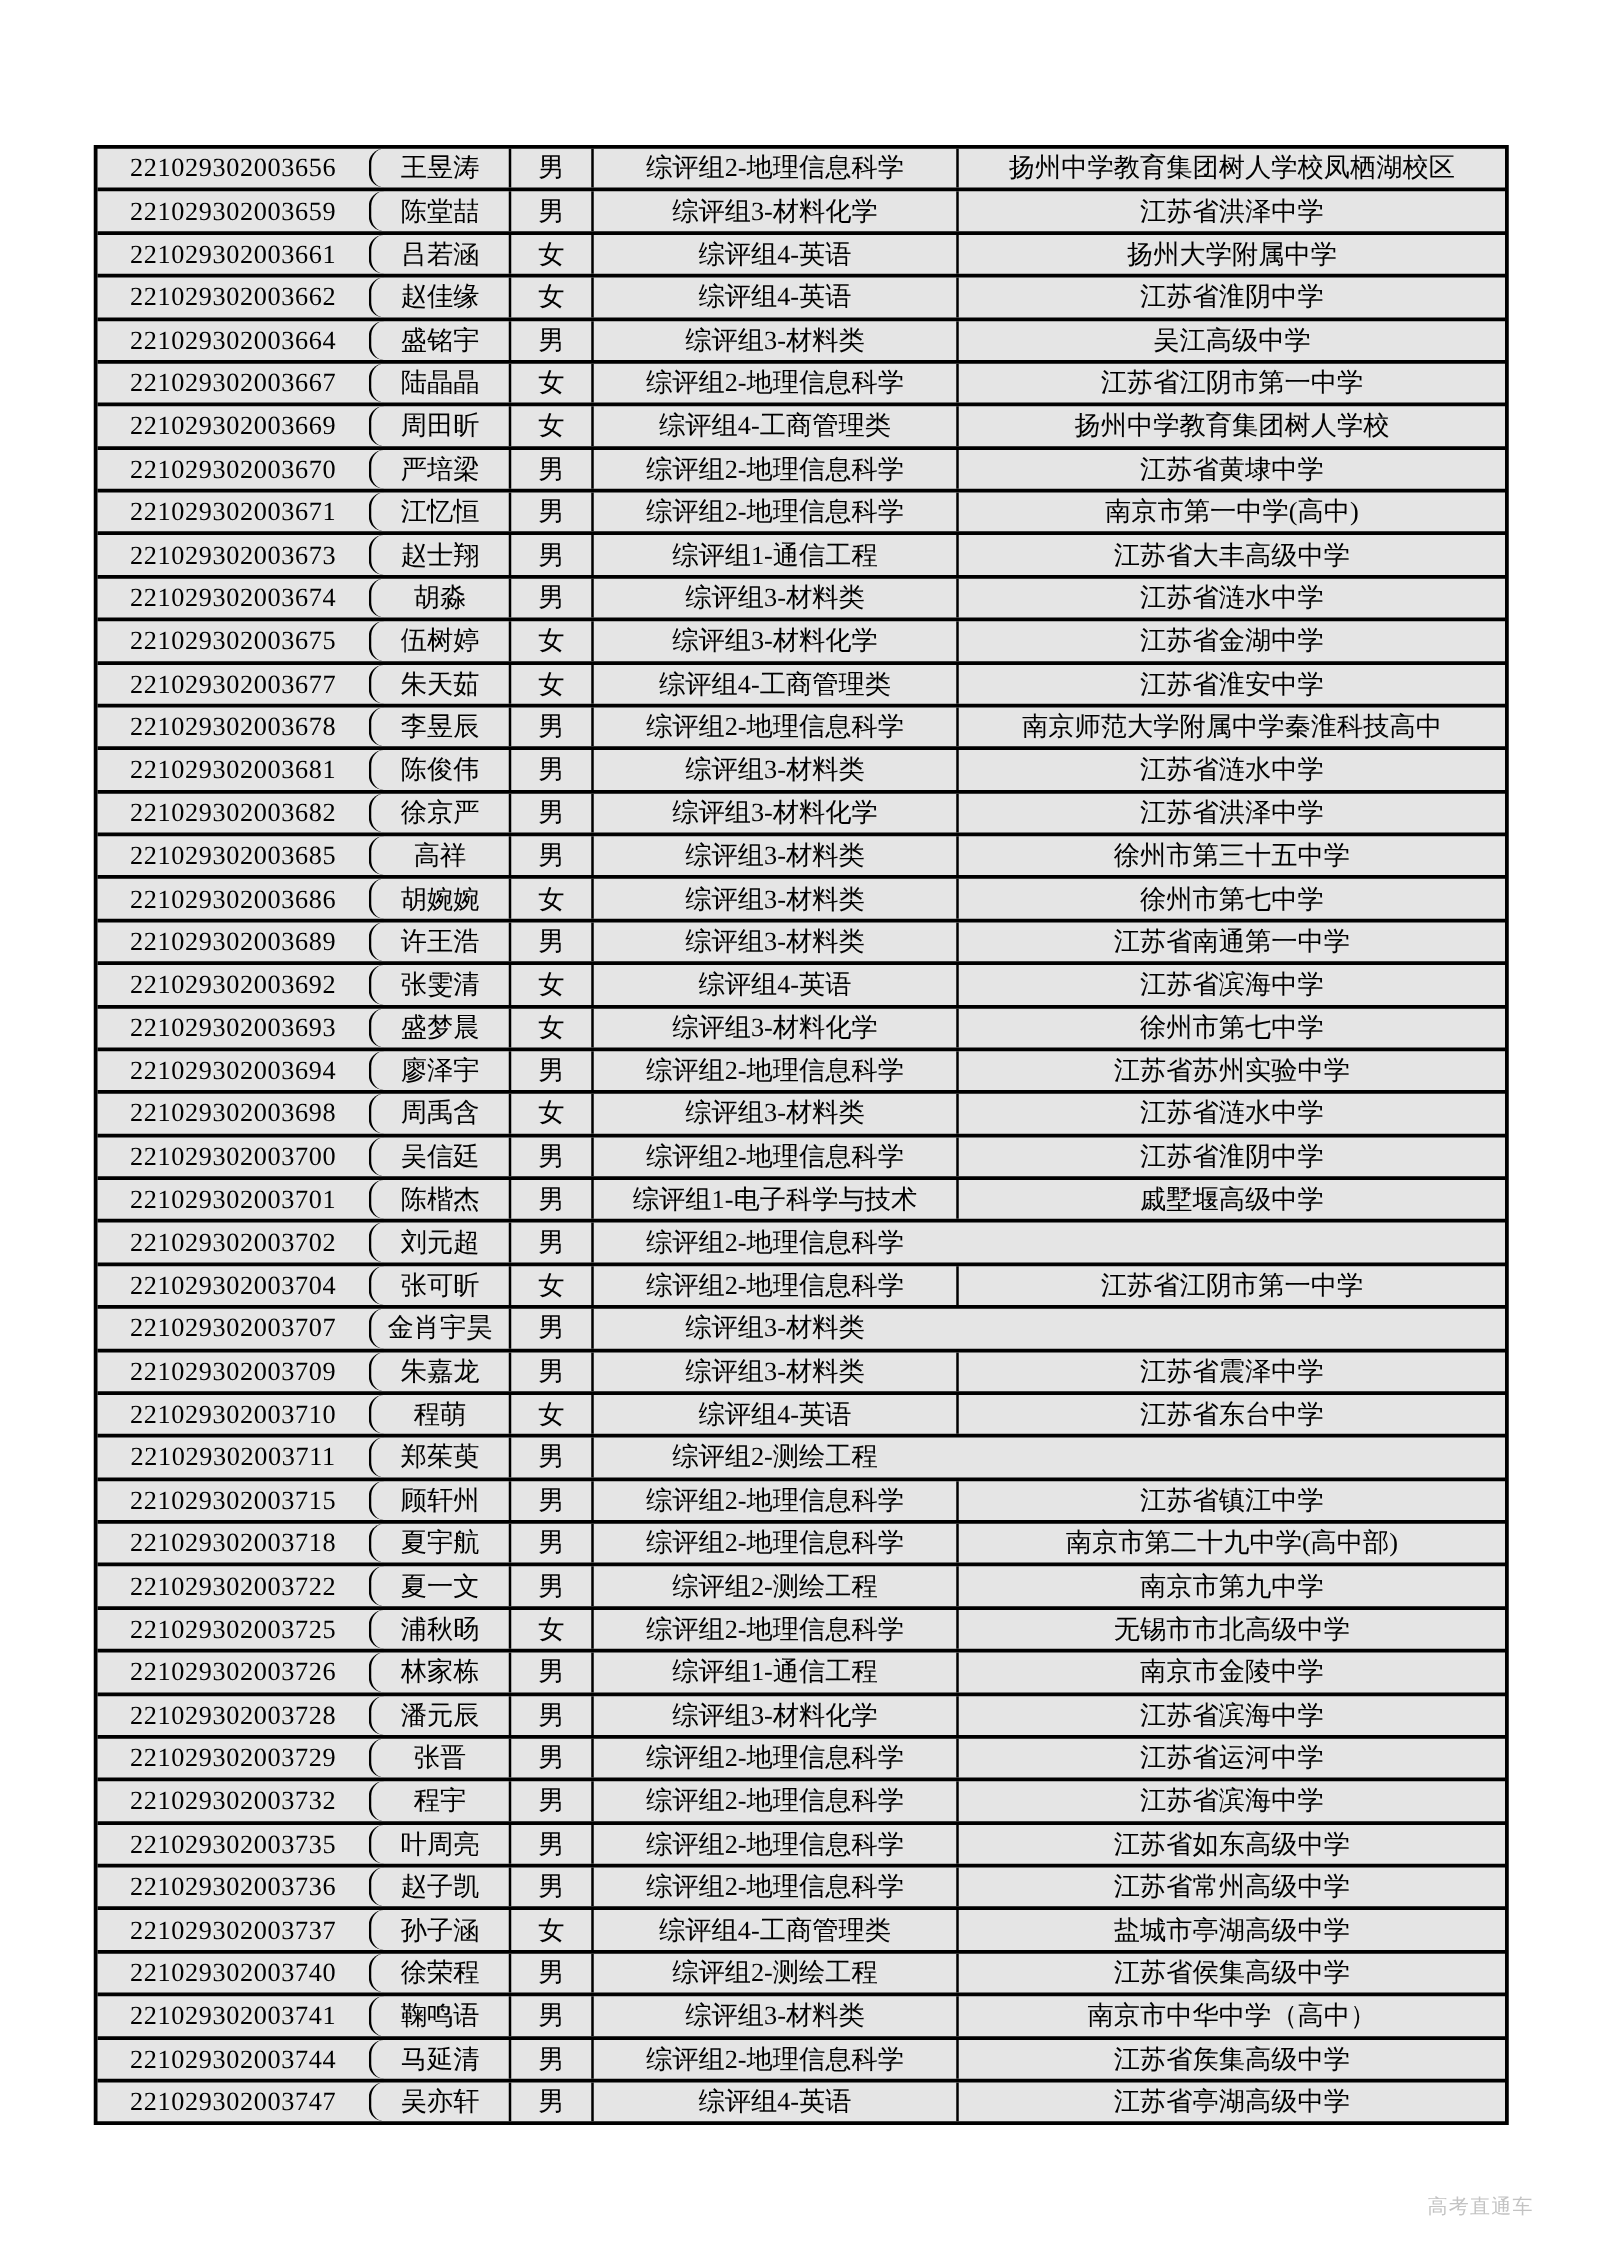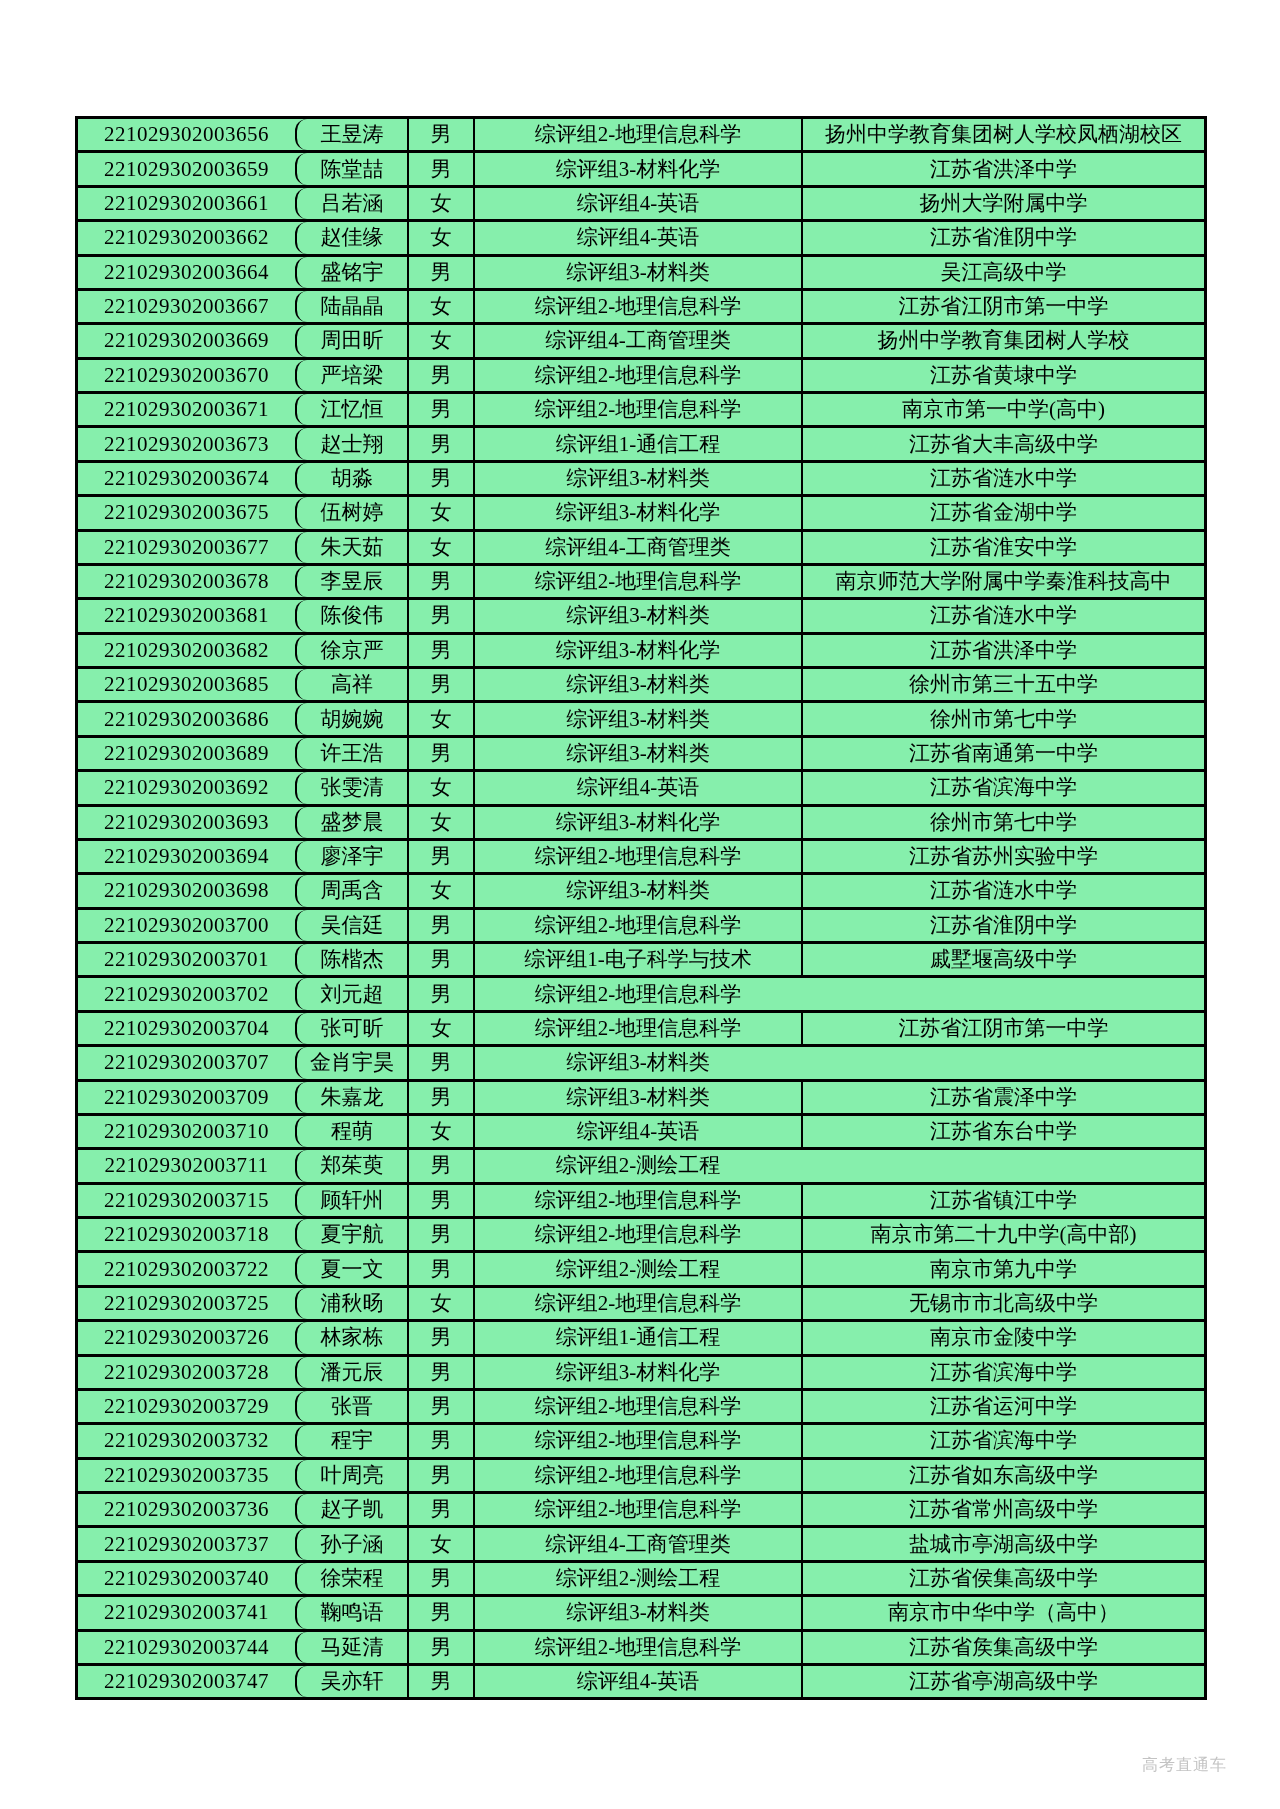--- a/index.html
+++ b/index.html
@@ -22,21 +22,21 @@
   .roster-table {
     position: absolute;
     left: 75px;
     top: 116px;
     width: 1132px;
     height: 1584px;
     box-sizing: border-box;
     border: 3px solid #000000;
     display: flex;
     flex-direction: column;
-    background: #86efac;
+    background: #e5e5e5;
   }
   .row {
     flex: 1 1 0;
     display: flex;
     border-top: 3px solid #000000;
     min-height: 0;
   }
   .row:first-child {
     border-top: none;
   }
@@ -51,21 +51,21 @@
     white-space: nowrap;
     overflow: hidden;
     color: #000000;
   }
   .cell:first-child {
     border-left: none;
   }
   .c0 { width: 217px; letter-spacing: 0.5px; }   
   .c1 { width: 112px; border-radius: 12px; }                          
   .c2 { width: 66px; }                           
-  .c3 { width: 328px; }                          
+  .c3 { width: 292px; }                          
   .c4 { flex: 1 1 auto; }                        
   .watermark {
     position: absolute;
     left: 1142px;
     top: 1755px;
     font-size: 16px;
     letter-spacing: 1px;
     color: #c3c3c3;
     font-family: Liberation Sans, sans-serif;
   }

